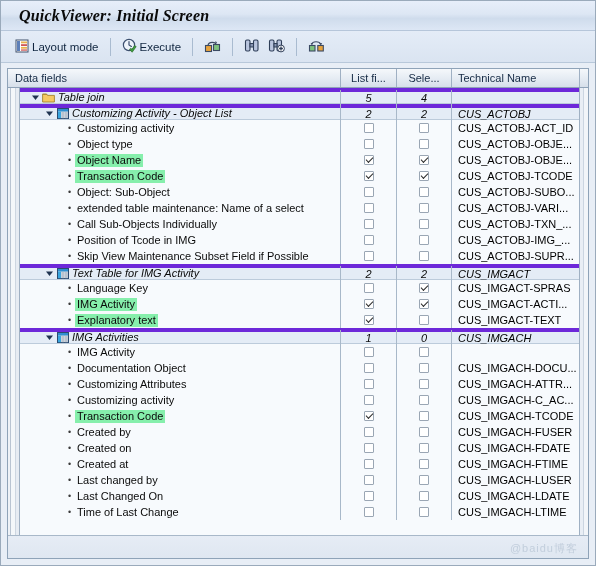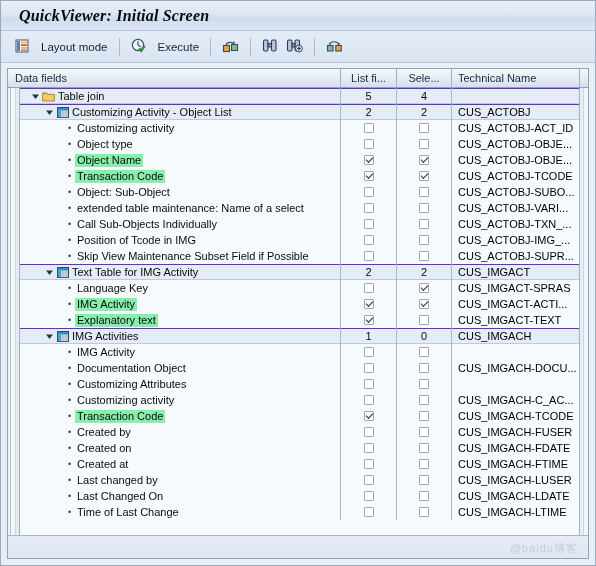--- a/index.html
+++ b/index.html
@@ -54,21 +54,21 @@
     align-items: center;
     padding-left: 10px;
     box-sizing: border-box;
   }
   .tb-btn {
     display: flex;
     align-items: center;
     height: 22px;
     padding: 0 4px;
     cursor: default;
-    gap: 12px;
+    gap: 3px;
   }
   .tb-label {
     font-size: 11.5px;
     color: #10253f;
     white-space: nowrap;
   }
   .tb-sep {
     width: 1px;
     height: 18px;
     background: #a9bbd0;
@@ -138,21 +138,21 @@
     position: relative;
     overflow: hidden;
   }
   .row {
     display: flex;
     height: 16px;
     box-sizing: border-box;
     align-items: center;
     background: #f7fafd;
   }
-  .row.lvl0 { background: #e4ecf6; border-top: 1px solid #6d28d9; border-bottom: 1px solid #bccbdb;}
+  .row.lvl0 { background: #e4ecf6; border-top: 4px solid #6d28d9; border-bottom: 1px solid #bccbdb; font-style: italic;}
   .c-name {
     width: 321px;
     flex: 0 0 321px;
     box-sizing: border-box;
     border-right: 1px solid #a8b8c9;
     height: 16px;
     display: flex;
     align-items: center;
     overflow: hidden;
     white-space: nowrap;
@@ -700,20 +700,21 @@
               <span class="indent" style="width: 44px;"></span>
               <div class="bullet">•</div>
               <span class="label">Customizing Attributes</span>
             </div>
             <div class="c-list">
               <div class="cb"></div>
             </div>
             <div class="c-sel">
               <div class="cb"></div>
             </div>
+            <div class="c-tech">CUS_IMGACH-ATTR...</div>
             <div class="c-end"></div>
           </div>
           <div class="row">
             <div class="c-name">
               <span class="indent" style="width: 44px;"></span>
               <div class="bullet">•</div>
               <span class="label">Customizing activity</span>
             </div>
             <div class="c-list">
               <div class="cb"></div>

